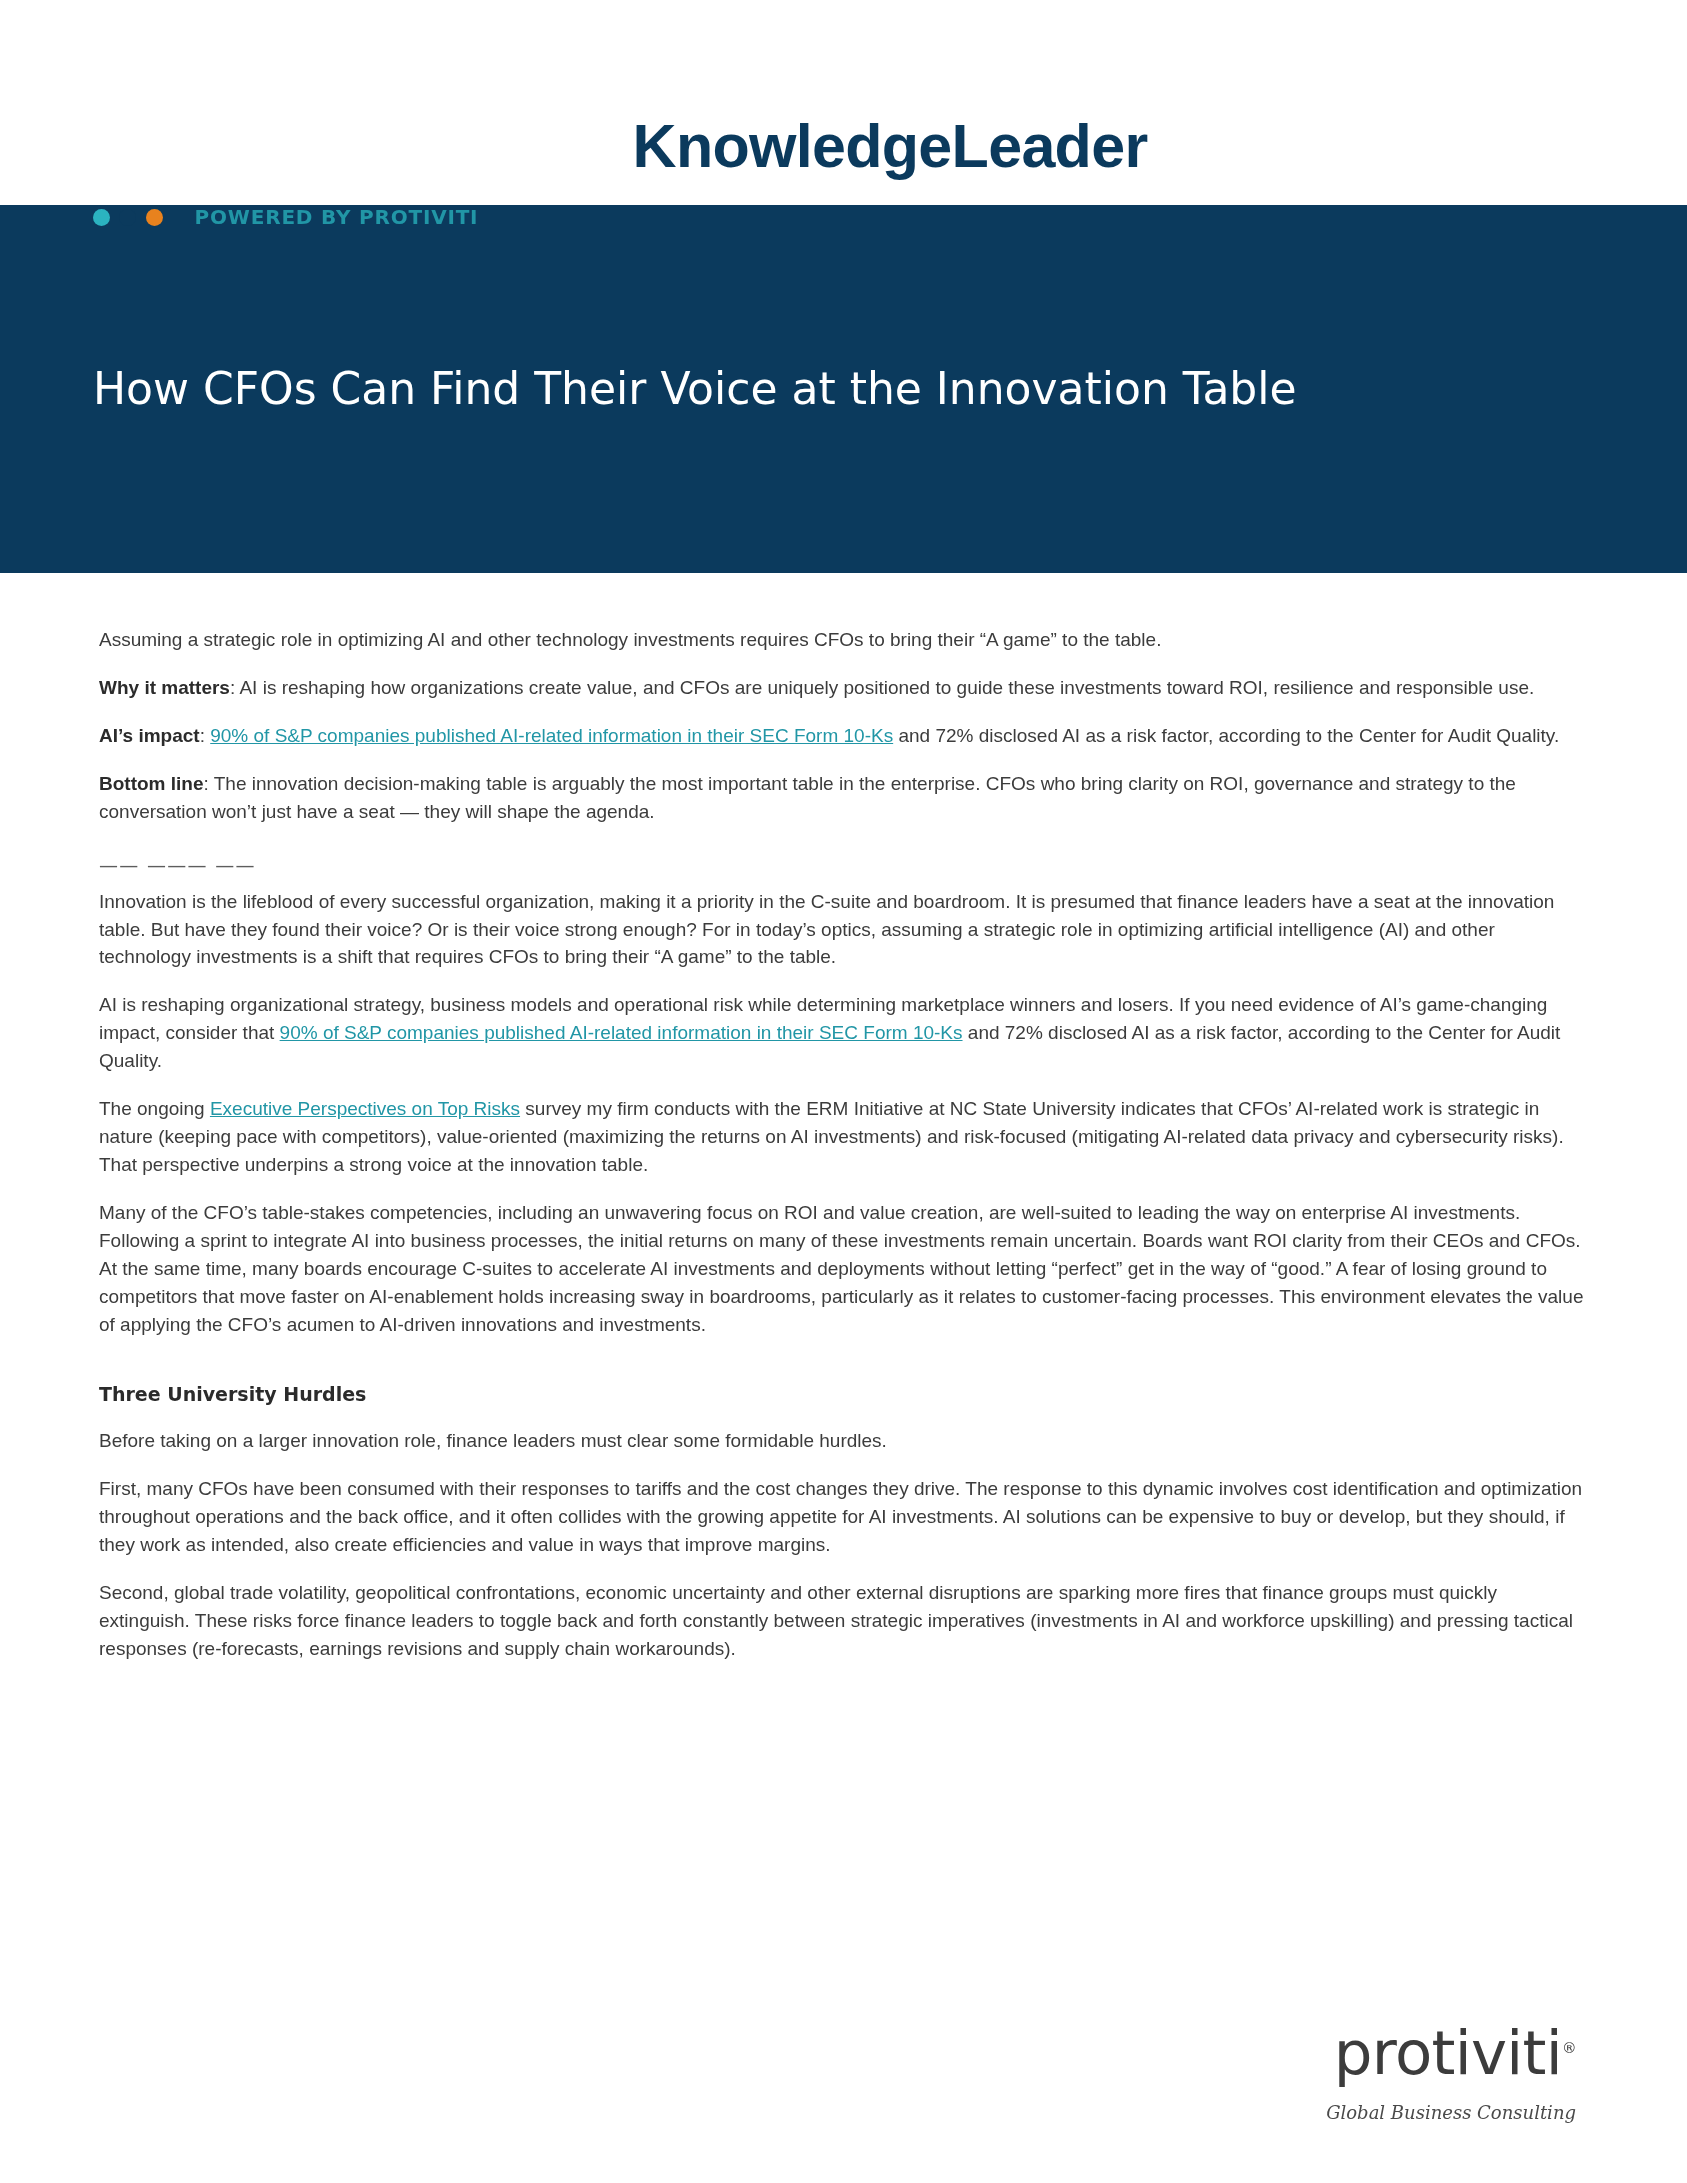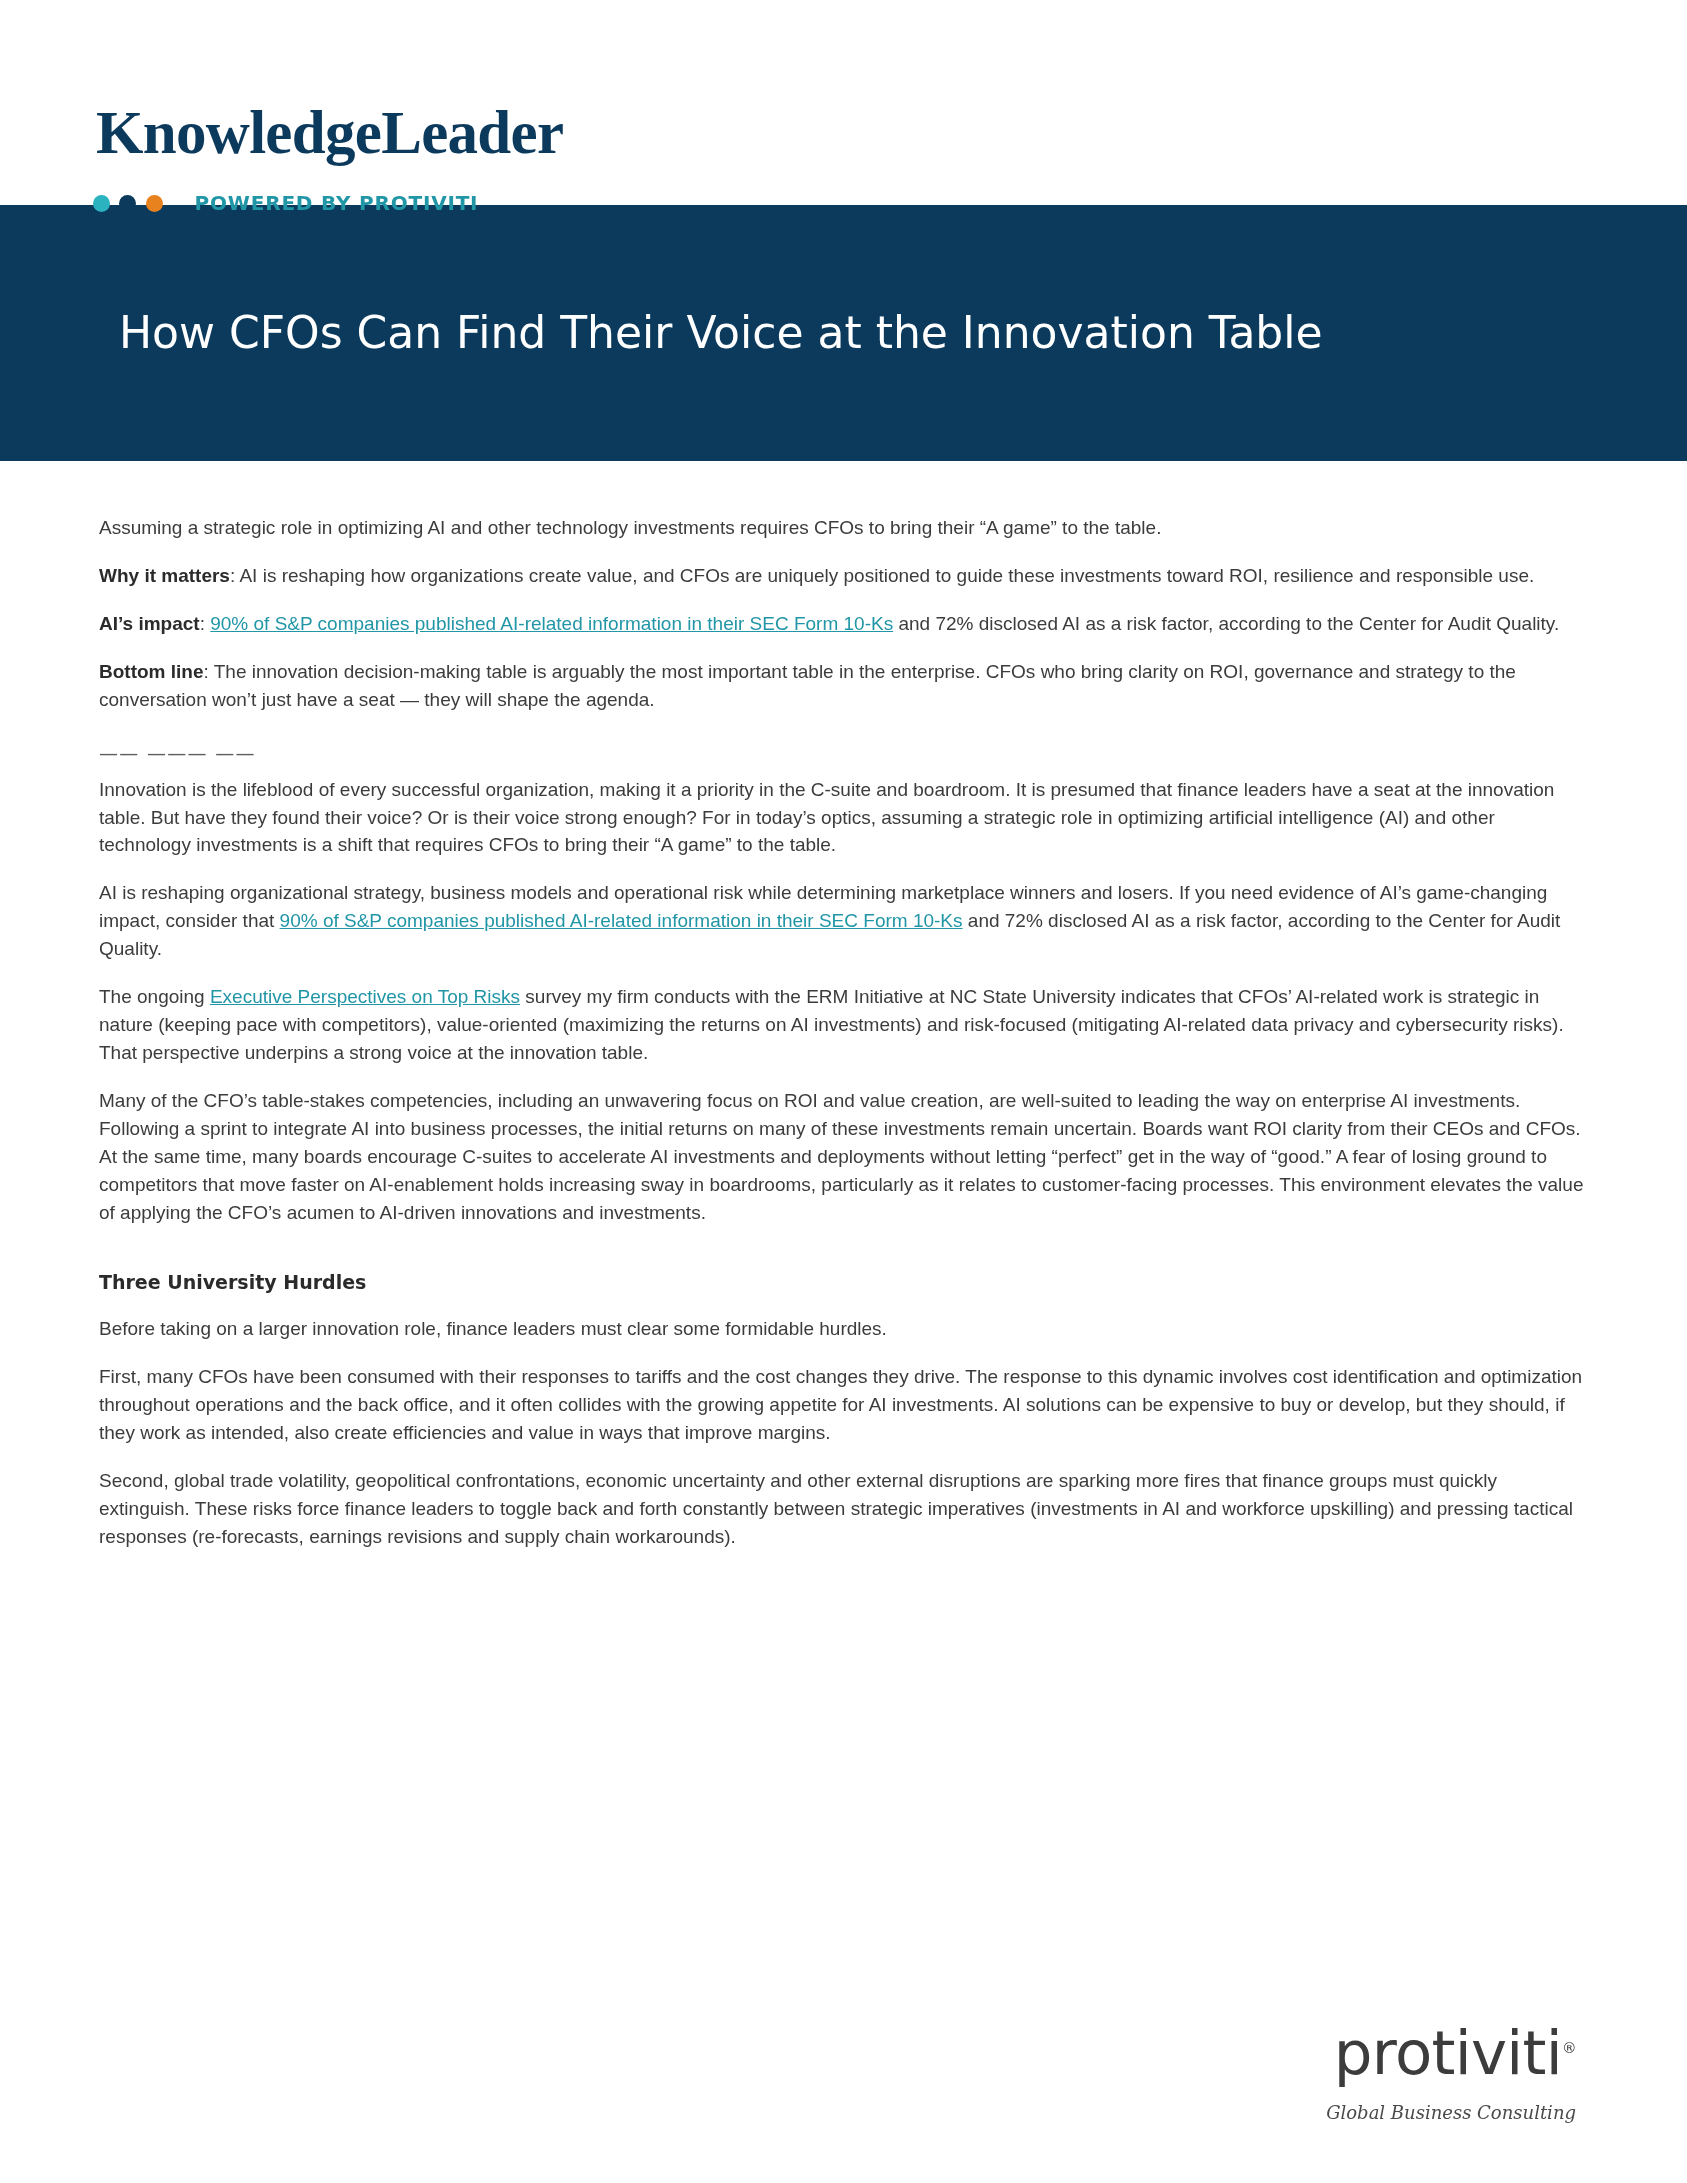--- a/index.html
+++ b/index.html
@@ -22,22 +22,23 @@
     height: 205px;
     box-sizing: border-box;
     background: #ffffff;
   }
   .brand-title {
     font-size: 61px;
     font-weight: bold;
     color: #0b3a5d;
     letter-spacing: -0.7px;
     line-height: 1;
-    margin: 3px;
-    font-family: Liberation Serif, serif;
+    margin: 17px;
+    font-family: Liberation Sans, sans-serif;
+    text-align: center;
   }
   .brand-sub-row {
     display: flex;
     align-items: center;
     margin-top: 28px;
   }
   .dots {
     display: flex;
     align-items: center;
     gap: 9.3px;
@@ -56,24 +57,24 @@
     font-size: 20px;
     font-weight: bold;
     letter-spacing: 0.8px;
     color: #2196a6;
     font-family: "DejaVu Sans", sans-serif;
   }
 
   
   .title-band {
     background: #0b3a5d;
-    height: 256px;
+    height: 368px;
     display: flex;
     align-items: center;
-    padding-left: 119px;
+    padding-left: 93px;
     padding-right: 79px;
     box-sizing: border-box;
   }
   .title-band h1 {
     color: #ffffff;
     font-size: 44px;
     font-weight: normal;
     margin: 0;
     line-height: 1.15;
     font-family: "DejaVu Sans", sans-serif;

